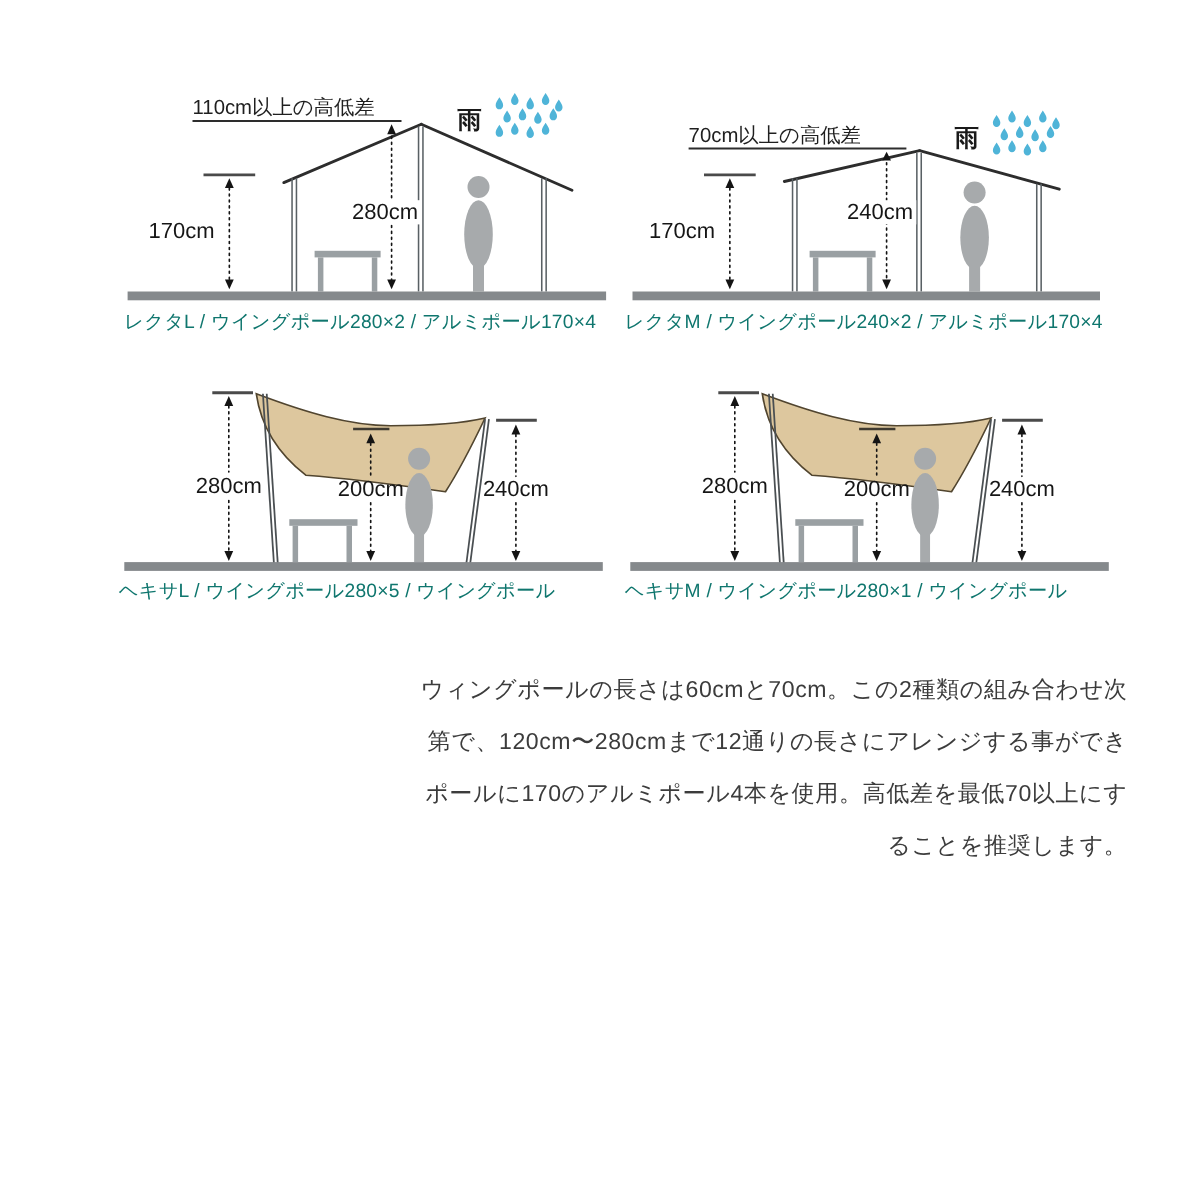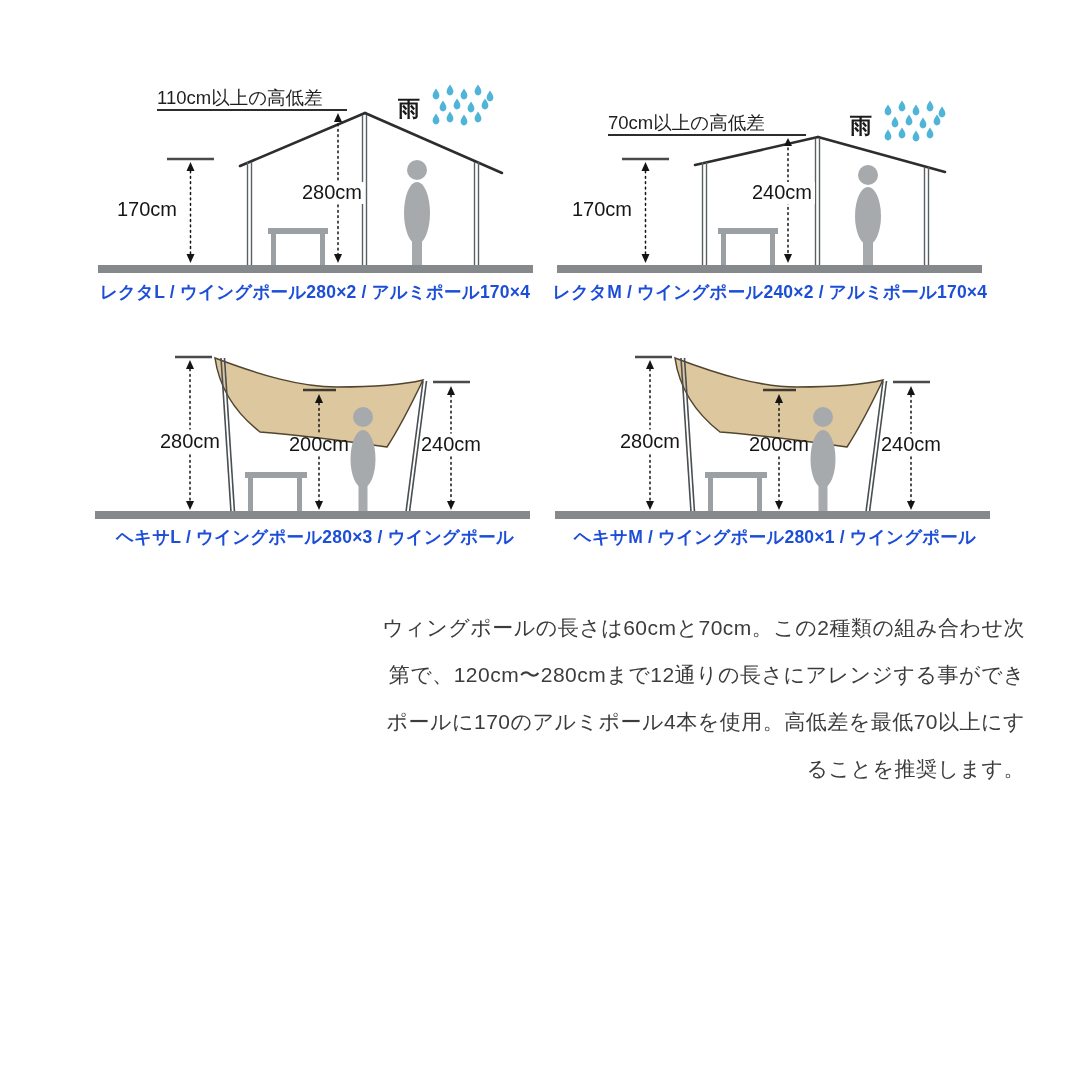--- a/index.html
+++ b/index.html
@@ -1,21 +1,21 @@
 <!DOCTYPE html>
 <html><head>
 <meta charset="utf-8">
 <style>
   html,body{margin:0;padding:0;background:#fff;}
   #page{position:relative;width:1080px;height:1080px;background:#ffffff;overflow:hidden;
         font-family:"Liberation Sans","DejaVu Sans",sans-serif;}
-  .panel{position:absolute;}
+  .panel{position:absolute;margin-left:18px;}
   .panel svg{display:block;}
-  .caption{margin-top:2px;text-align:center;font-size:17.5px;font-weight:bold;
-           color:#1d4ed8;letter-spacing:.2px;white-space:nowrap;}
+  .caption{margin-top:2px;font-size:17.5px;font-weight:normal;
+           color:#0f766e;letter-spacing:.2px;white-space:nowrap;}
   
   .roof{stroke:#2d2d2d;stroke-width:2.6;stroke-linecap:round;}
   .pole{stroke:#596064;stroke-width:1.4;}
   .poleS{stroke:#4a4f52;stroke-width:1.6;}
   .dot{stroke:#141414;stroke-width:1.5;stroke-dasharray:1.8 3.6;stroke-linecap:round;fill:none;}
   .arr{fill:#141414;}
   .tbar{stroke:#4a4a4a;stroke-width:2.6;}
   .hd-line{stroke:#2d2d2d;stroke-width:1.8;}
   .hd{font-size:18.5px;fill:#1f1f1f;}
   .meas{font-size:20px;fill:#161616;}
@@ -207,21 +207,21 @@
           <rect x="158" y="133" width="5" height="33"></rect>
           <rect x="207" y="133" width="5" height="33"></rect>
       </g>
       <g class="person">
         <circle cx="273" cy="72" r="10"></circle>
           <ellipse cx="273" cy="114" rx="12.5" ry="29"></ellipse>
           <rect x="268.5" y="140" width="9" height="26"></rect>
       </g>
       <rect x="5" y="166" width="435" height="8" class="ground"></rect>
     </svg>
-    <div class="caption">ヘキサL / ウイングポール280×3 / ウイングポール</div>
+    <div class="caption">ヘキサL / ウイングポール280×5 / ウイングポール</div>
   </div>
 
   <div class="panel" style="left:550px;top:345px;width:450px;">
     <svg width="450" height="178" viewBox="0 0 450 178">
       <path class="tarp" d="M125,13 C170,30 210,42 247,42 C285,42 312,40 333,35 C322,58 308,85 297,102 C255,96 210,90 170,87 C138,62 128,34 125,13 Z"></path>
       <g>
         <line x1="131" y1="13" x2="141" y2="167" class="poleS"></line>
           <line x1="134.5" y1="13" x2="144.5" y2="167" class="poleS"></line>
         <line x1="333" y1="36" x2="316" y2="167" class="poleS"></line>
           <line x1="336.5" y1="36" x2="319.5" y2="167" class="poleS"></line>

